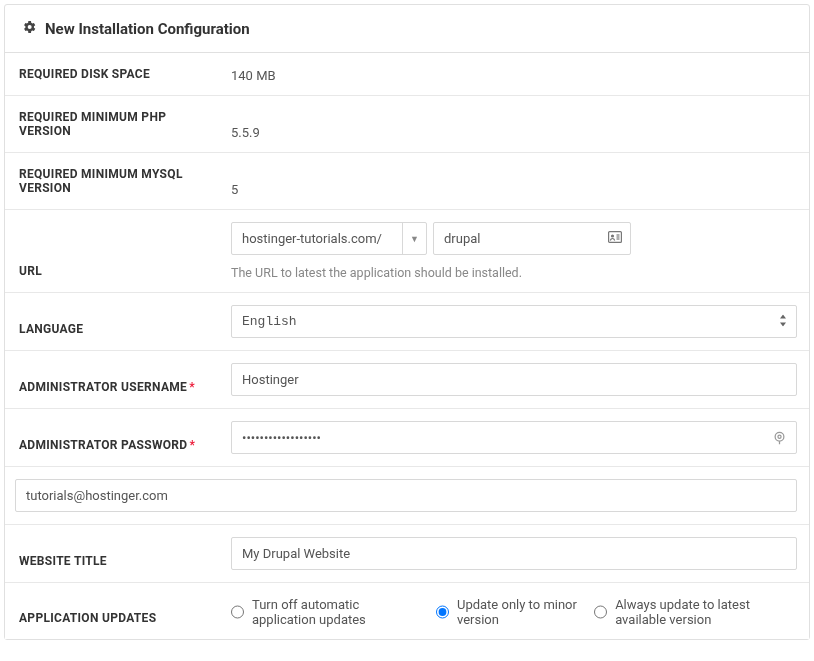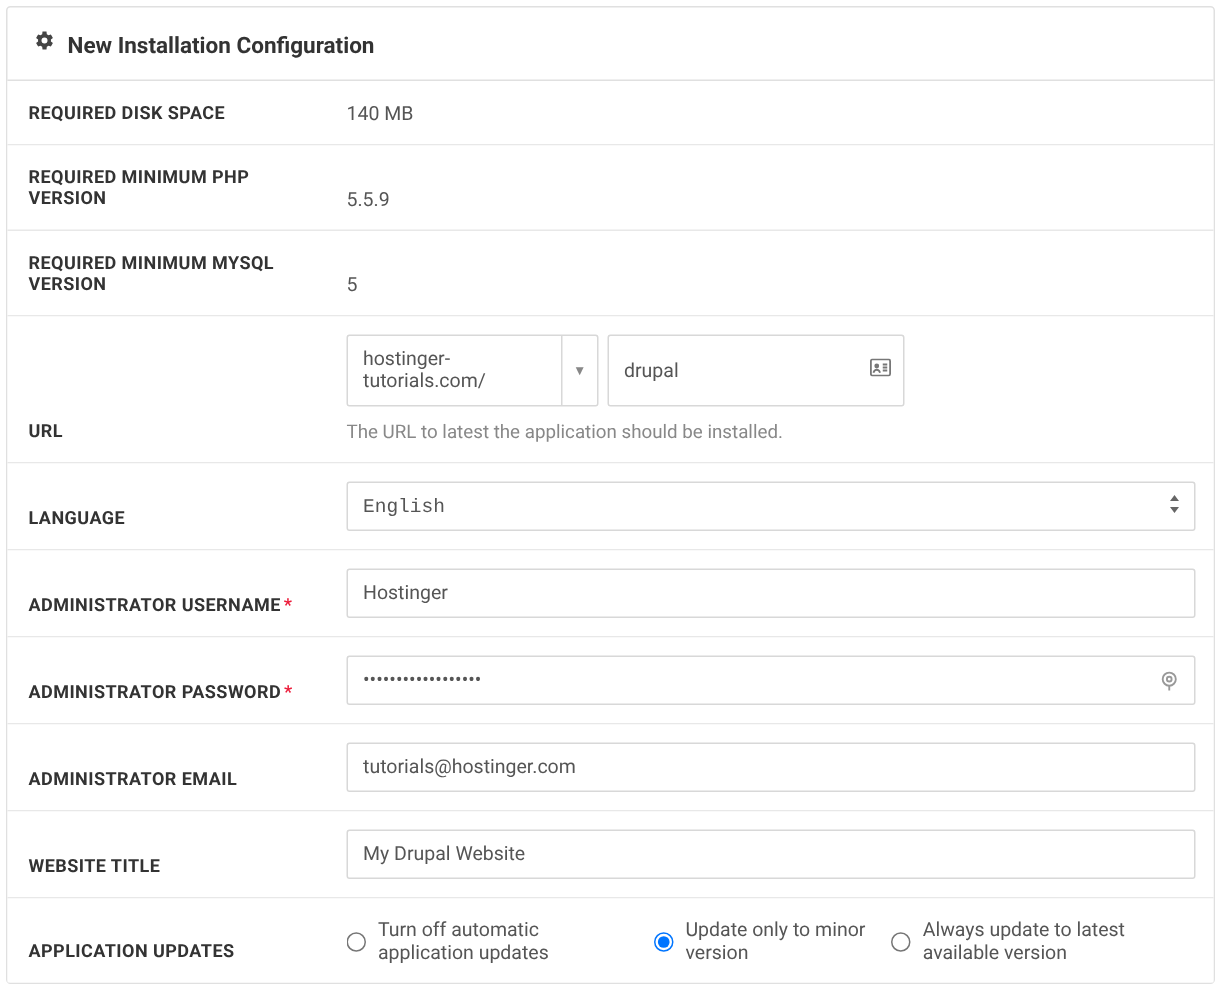--- a/index.html
+++ b/index.html
@@ -78,21 +78,21 @@
     }
     .url-group {
       display: flex;
       gap: 6px;
     }
     .url-domain {
       display: flex;
       border: 1px solid #d8d8d8;
       border-radius: 2px;
       background: #fff;
-      width: 168px;
+      width: 196px;
     }
     .url-domain-text {
       flex: 1;
       padding: 8px 10px;
       color: #555;
     }
     .url-domain-btn {
       width: 24px;
       border-left: 1px solid #d8d8d8;
       display: flex;
@@ -241,21 +241,20 @@
               <circle cx="12" cy="10" r="7"></circle>
               <circle cx="12" cy="10" r="2.5"></circle>
               <path d="M12 17v5"></path>
             </svg>
         </span>
       </div>
     </div>
   </div>
 
   <div class="row">
-    <div class="label-cell">Administrator Email</div>
     <div class="value-cell">
       <input type="text" class="text-input" value="tutorials@hostinger.com" style="">
     </div>
   </div>
 
   <div class="row">
     <div class="label-cell">Website Title</div>
     <div class="value-cell">
       <input type="text" class="text-input" value="My Drupal Website" style="">
     </div>

